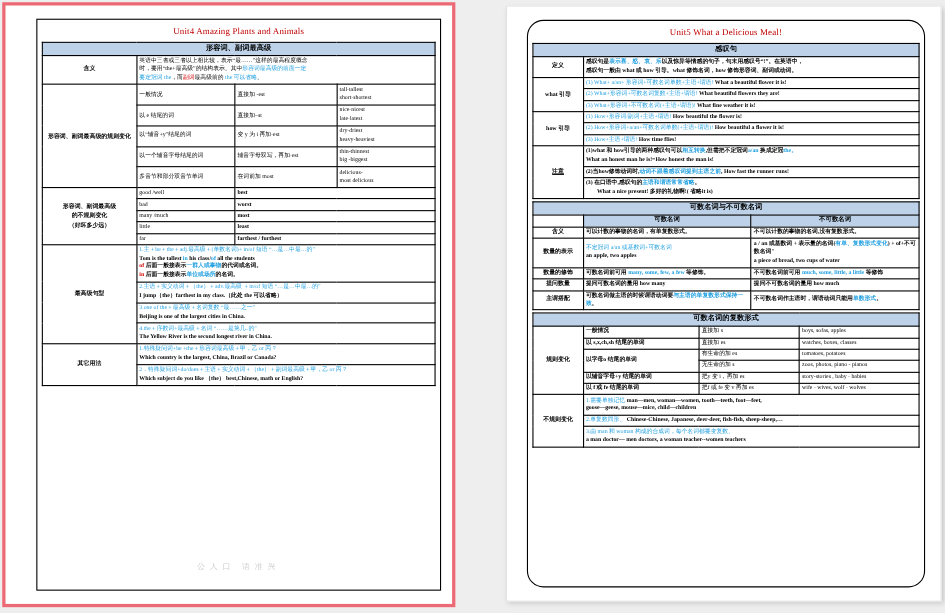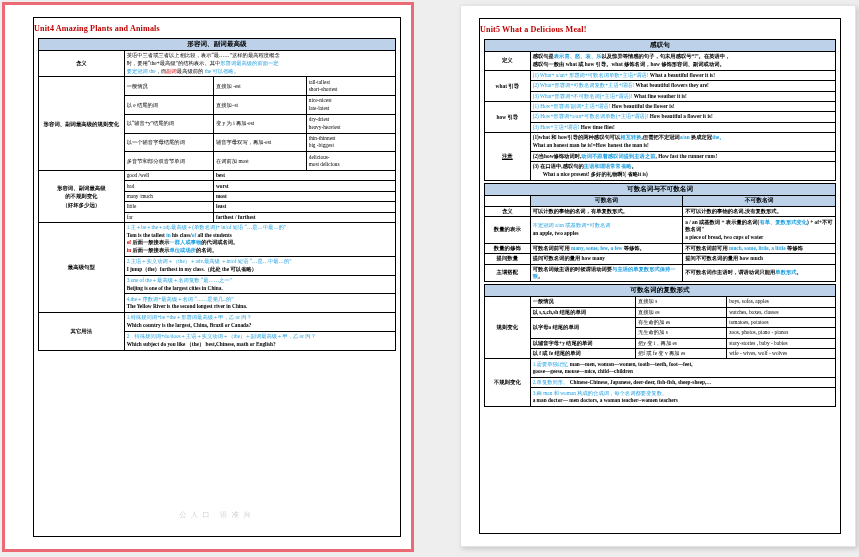--- a/index.html
+++ b/index.html
@@ -25,25 +25,26 @@
     left: 460px; top: 5px; width: 396px; height: 542px;
     border: 1px solid #e3e3e3;
     box-shadow: 2px 2px 5px rgba(0,0,0,0.16);
   }
   .sheet {
     position: absolute;
     border: 1px solid #000;
     background: #fff;
   }
   .sheet-left { left: 28px; top: 12px; right: 10px; bottom: 12px; }
-  .sheet-right { left: 18px; top: 12px; right: 14px; bottom: 12px; }
+  .sheet-right { left: 18px; top: 12px; right: 14px; bottom: 12px; border-radius: 15px; }
 
   .unit-title {
+    text-align: center;
     color: #c00000;
-    font-weight: bold;
+    font-weight: normal;
     font-size: 8.1px;
     letter-spacing: 0.15px;
     padding: 6px 0 5px 0;
     font-family: "Liberation Serif", "DejaVu Serif", serif;
   }
 
   table.grid {
     border-collapse: collapse;
     table-layout: fixed;
     width: calc(100% - 8px);

